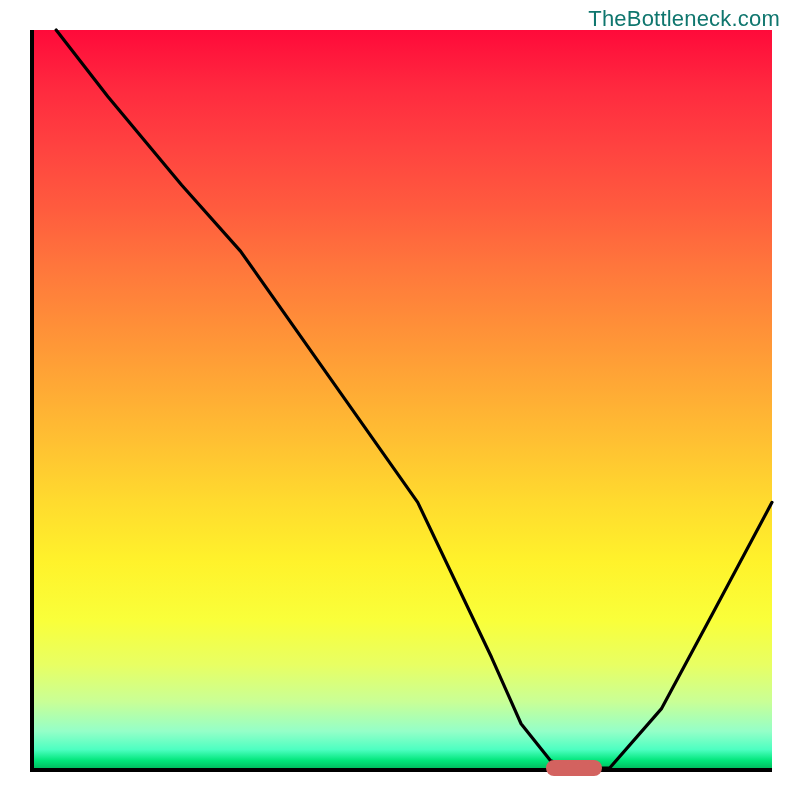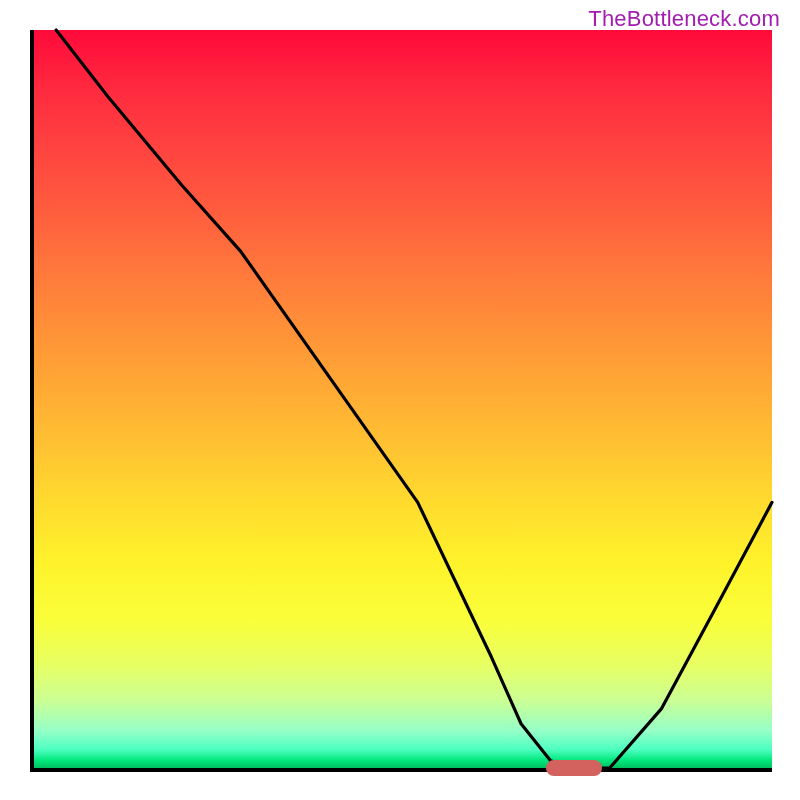--- a/index.html
+++ b/index.html
@@ -8,21 +8,21 @@
     height: 800px;
     background: #ffffff;
     font-family: Arial, sans-serif;
     position: relative;
     overflow: hidden;
   }
   .watermark {
     position: absolute;
     top: 6px;
     right: 20px;
-    color: #a21caf;
+    color: #0f766e;
     font-size: 22px;
     font-weight: 400;
     letter-spacing: 0.2px;
     z-index: 10;
   }
   .plot-area {
     position: absolute;
     left: 30px;
     top: 30px;
     width: 742px;

